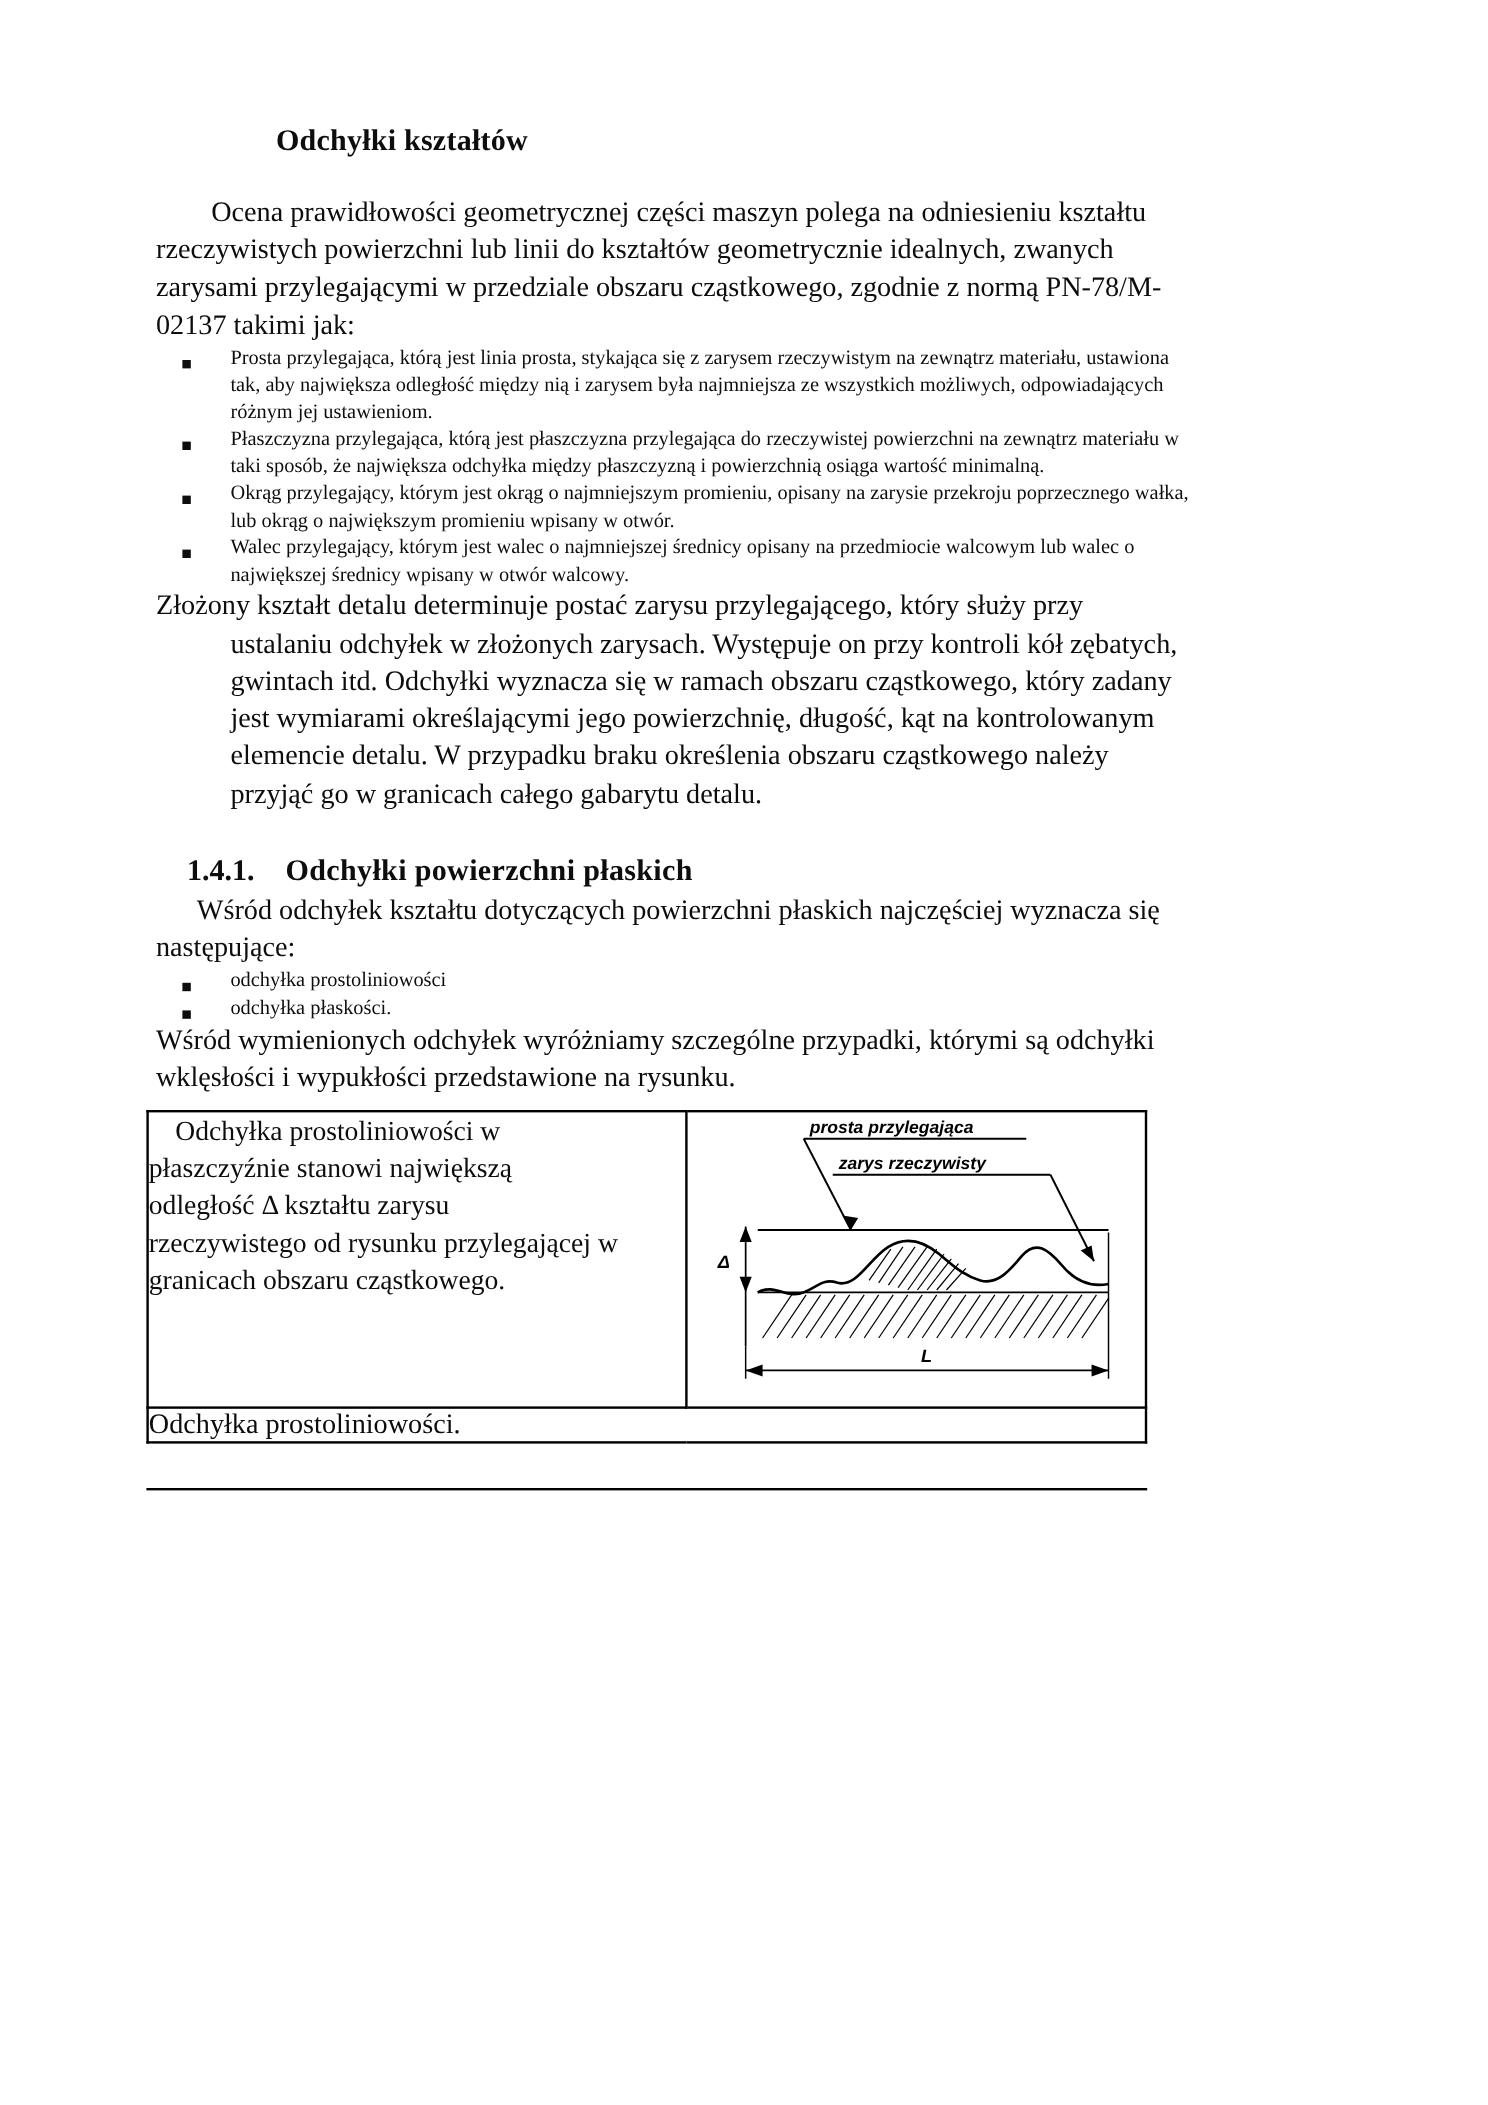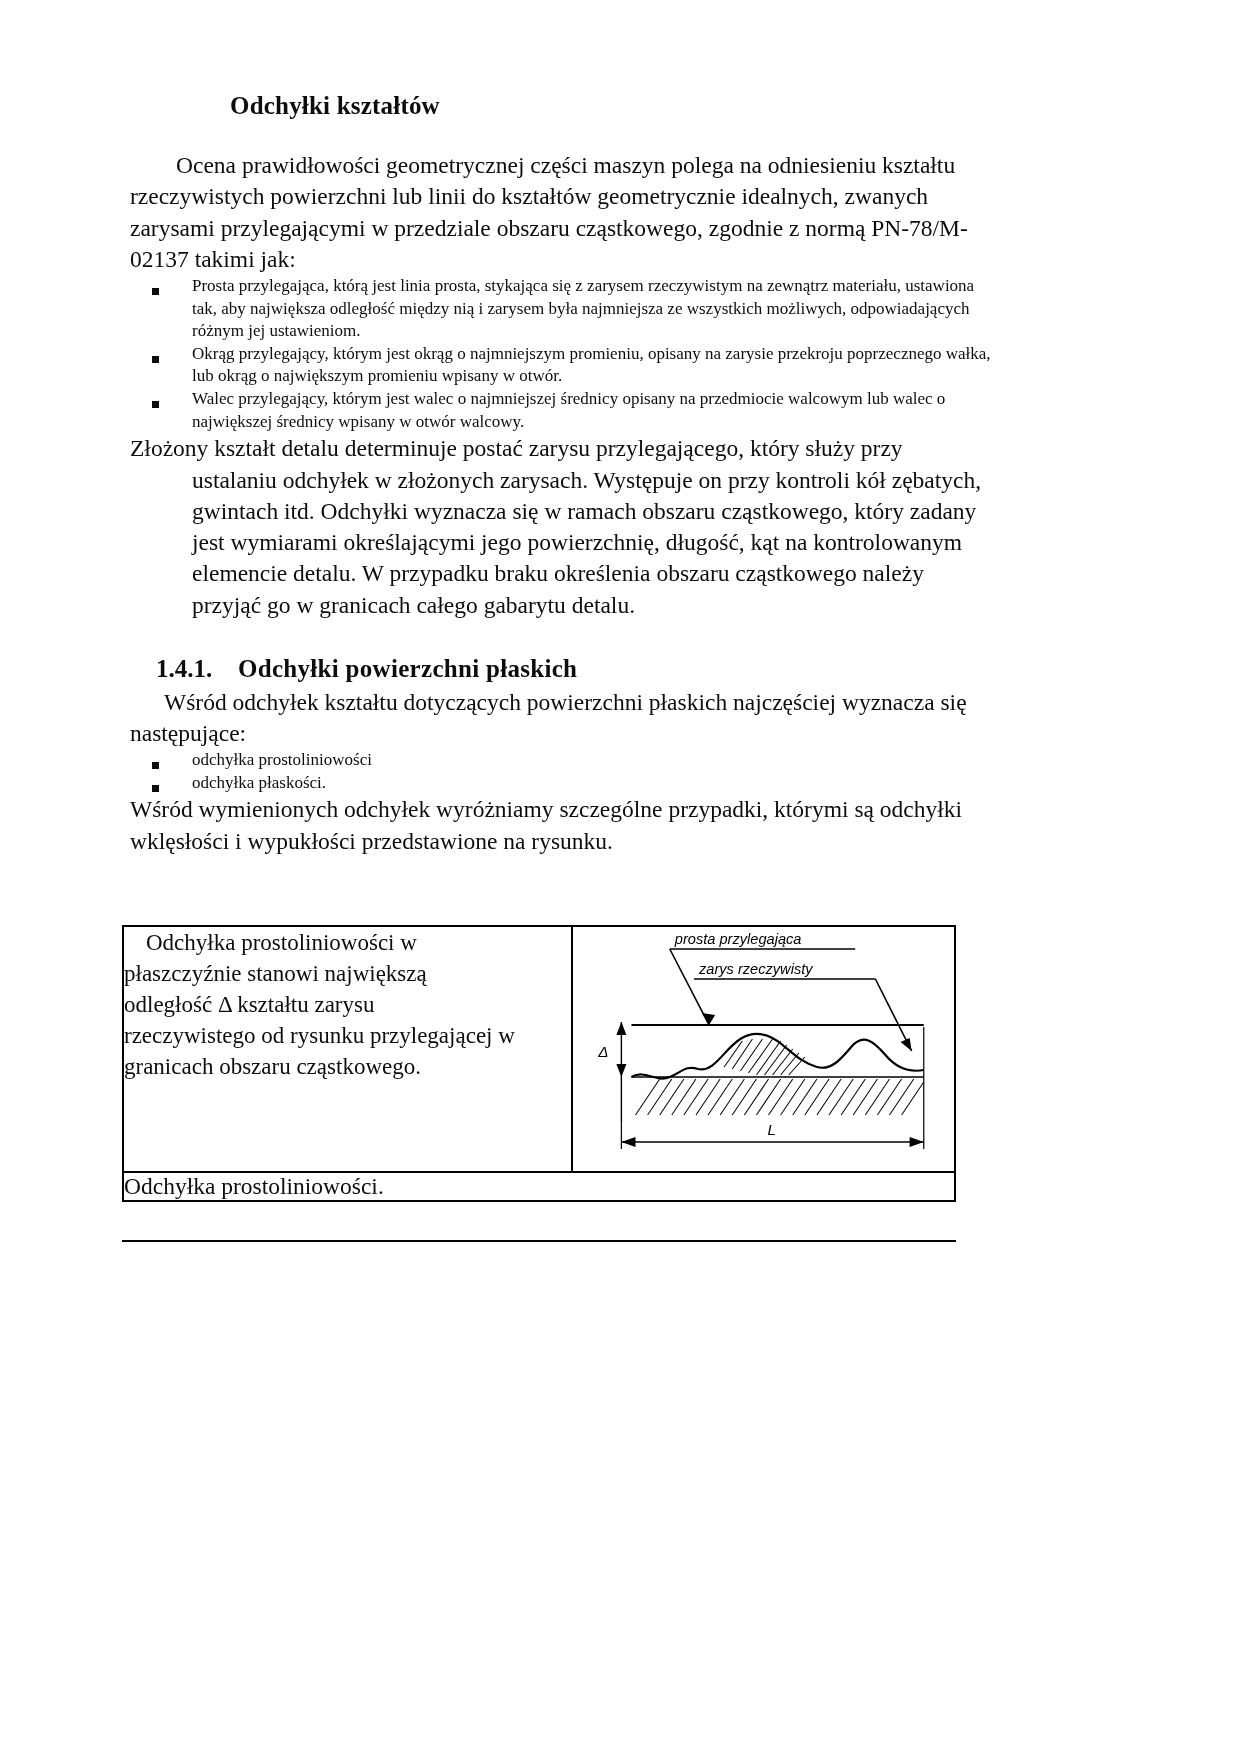--- a/index.html
+++ b/index.html
@@ -12,21 +12,21 @@
     width: 1240px;
     height: 1754px;
     background: #ffffff;
     font-family: "Liberation Serif", "DejaVu Serif", serif;
     color: #0d0d0d;
     overflow: hidden;
   }
   .content {
     position: absolute;
     left: 130px;
-    top: 92px;
+    top: 104px;
     width: 862px;
   }
 
   
   .doc-title {
     font-weight: bold;
     font-size: 25px;
     letter-spacing: 0.2px;
     margin: 0 0 30px 100px;
   }
@@ -111,20 +111,21 @@
     width: 447px;
     height: 240px;
     padding: 22px 18px 0 30px;
     font-size: 23px;
     line-height: 1.35;
   }
   .cell-text .l1 { text-indent: 22px; font-family: Liberation Serif, serif; }
   .cell-draw {
     height: 240px;
     position: relative;
+    font-weight: bold;
   }
   .cell-caption {
     padding: 12px 0 12px 48px;
     font-size: 23.5px;
   }
 
   .rule-bottom {
     position: absolute;
     left: 122px;
     top: 1240px;
@@ -141,20 +142,24 @@
   <div class="content">
 
     <div class="doc-title">Odchyłki kształtów</div>
 
     <p class="body intro">Ocena prawidłowości geometrycznej części maszyn polega na odniesieniu kształtu rzeczywistych  powierzchni lub linii do kształtów geometrycznie idealnych, zwanych zarysami  przylegającymi w przedziale obszaru cząstkowego, zgodnie z normą PN-78/M-02137  takimi  jak:</p>
 
     <ul class="blist">
       <li>
         <span class="sq"></span>
         <span>Prosta przylegająca, którą jest linia prosta, stykająca się z zarysem rzeczywistym na zewnątrz materiału, ustawiona tak, aby największa odległość między nią i zarysem była najmniejsza ze wszystkich możliwych, odpowiadających różnym jej ustawieniom.</span>
+      </li>
+      <li>
+        <span class="sq"></span>
+        <span>Płaszczyzna przylegająca, którą jest płaszczyzna przylegająca do rzeczywistej powierzchni na zewnątrz materiału w taki sposób,  że największa odchyłka między płaszczyzną i  powierzchnią osiąga wartość minimalną.</span>
       </li>
       <li>
         <span class="sq"></span>
         <span>Okrąg przylegający, którym jest  okrąg o najmniejszym promieniu, opisany na zarysie przekroju poprzecznego wałka, lub okrąg o największym promieniu wpisany w otwór.</span>
       </li>
       <li>
         <span class="sq"></span>
         <span>Walec przylegający, którym  jest  walec o najmniejszej średnicy opisany na przedmiocie walcowym lub walec o największej średnicy wpisany w otwór walcowy.</span>
       </li>
     </ul>

